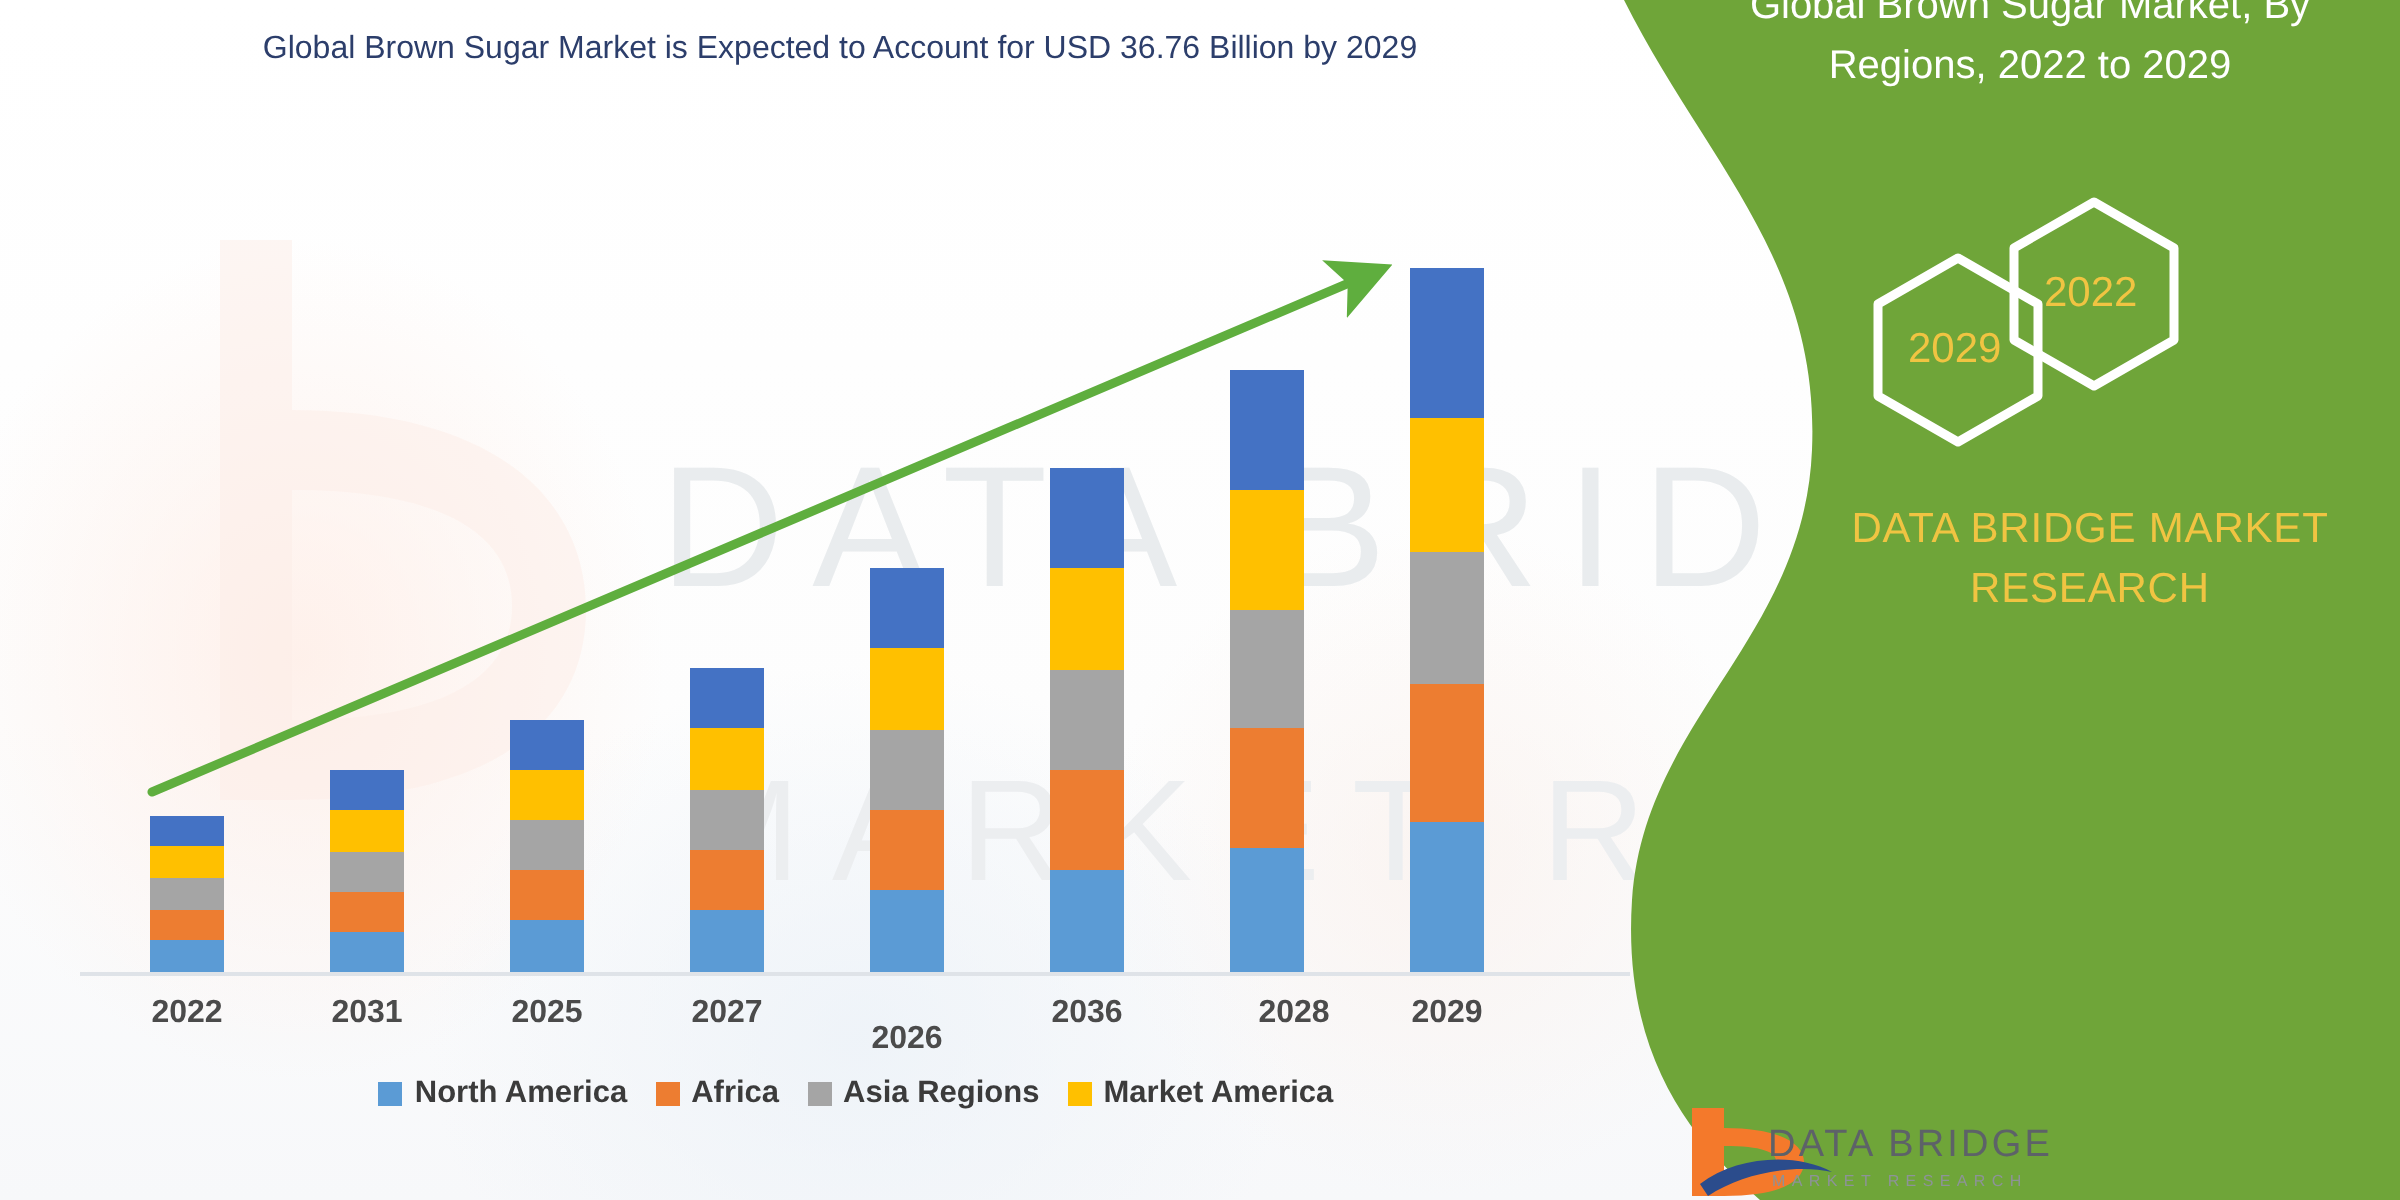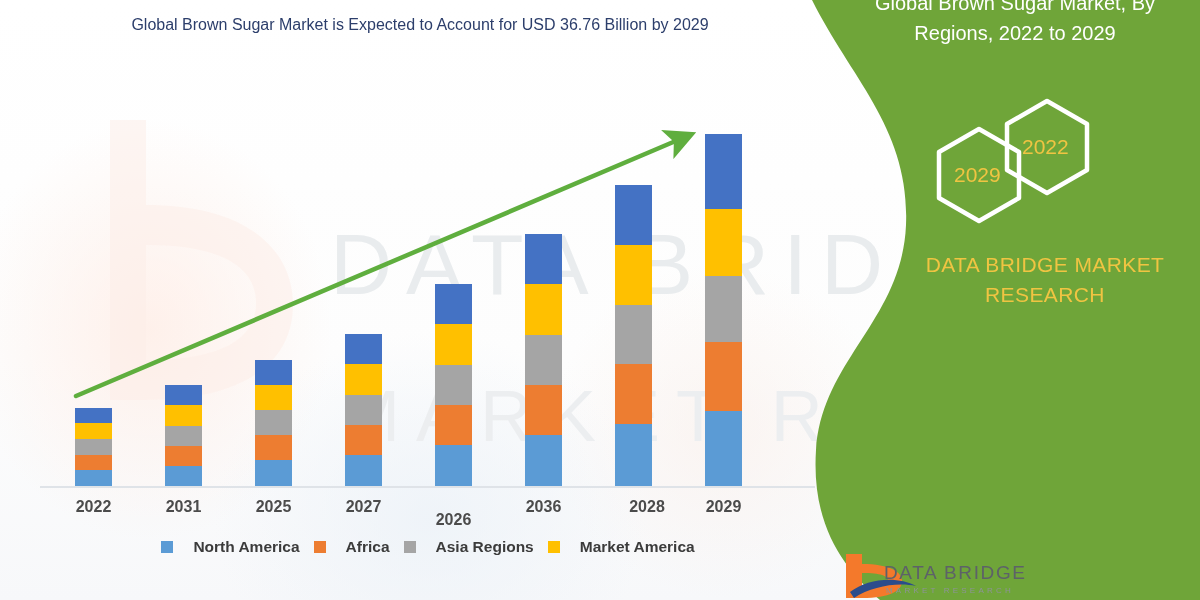--- a/index.html
+++ b/index.html
@@ -42,21 +42,21 @@
 
   .xlabel{position:absolute;width:90px;text-align:center;top:498px;
     font-size:16px;font-weight:bold;color:#4b4b4b;}
 
   
   .arrow-svg{position:absolute;left:0;top:0;width:820px;height:600px;pointer-events:none;}
 
   
   .legend{position:absolute;left:48px;top:538px;width:760px;
     display:flex;align-items:center;justify-content:center;gap:14px;}
-  .legend-item{display:flex;align-items:center;gap:20px;}
+  .legend-item{display:flex;align-items:center;gap:6px;}
   .legend-swatch{width:12px;height:12px;display:inline-block;}
   .legend-label{font-size:15.5px;font-weight:bold;color:#3b3b3b;white-space:nowrap;}
 
   
   .green-panel{position:absolute;left:760px;top:0;width:440px;height:600px;}
   .gp-title{position:absolute;left:835px;top:-12px;width:360px;text-align:center;
     color:#ffffff;font-size:20px;line-height:30px;}
   .hexwrap{position:absolute;left:925px;top:95px;width:190px;height:140px;}
   .hex-label{position:absolute;color:#f0c442;font-size:21px;font-weight:400;}
   .dbmr{position:absolute;left:880px;top:250px;width:330px;text-align:center;

